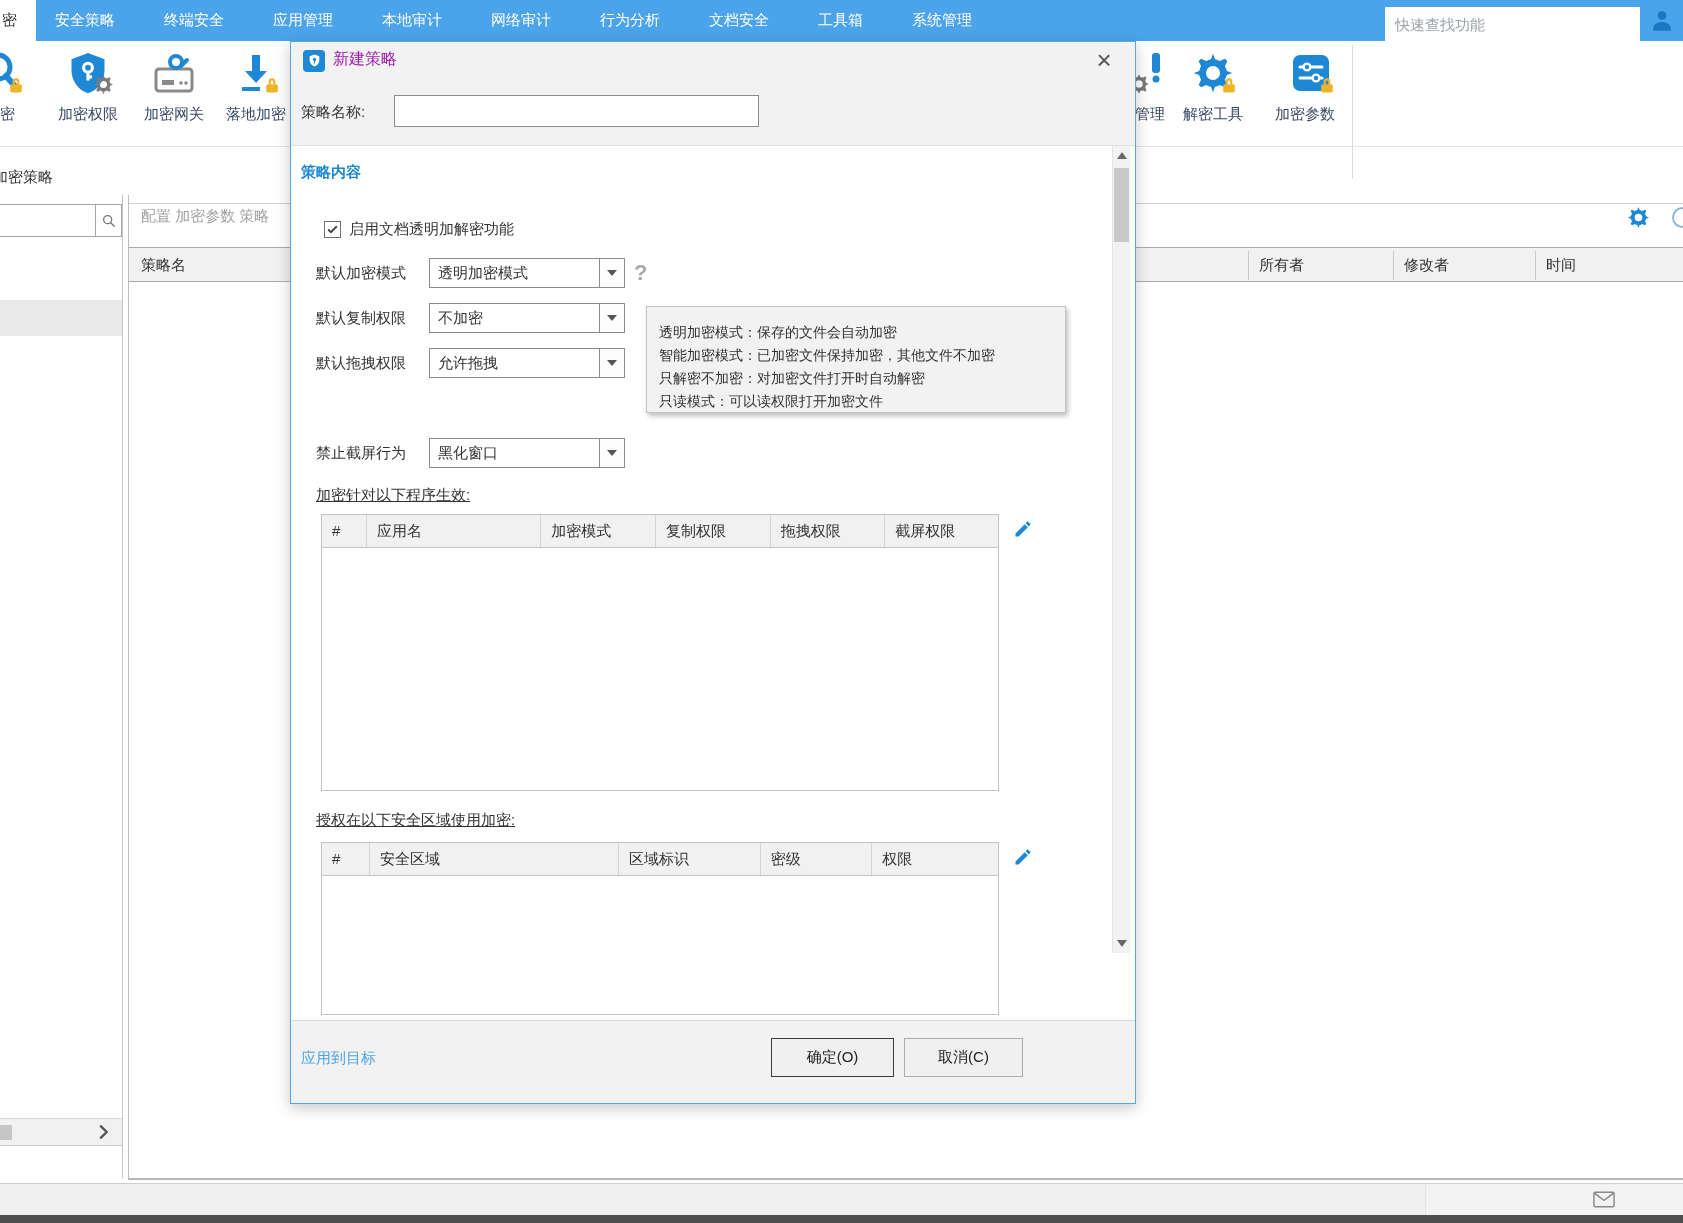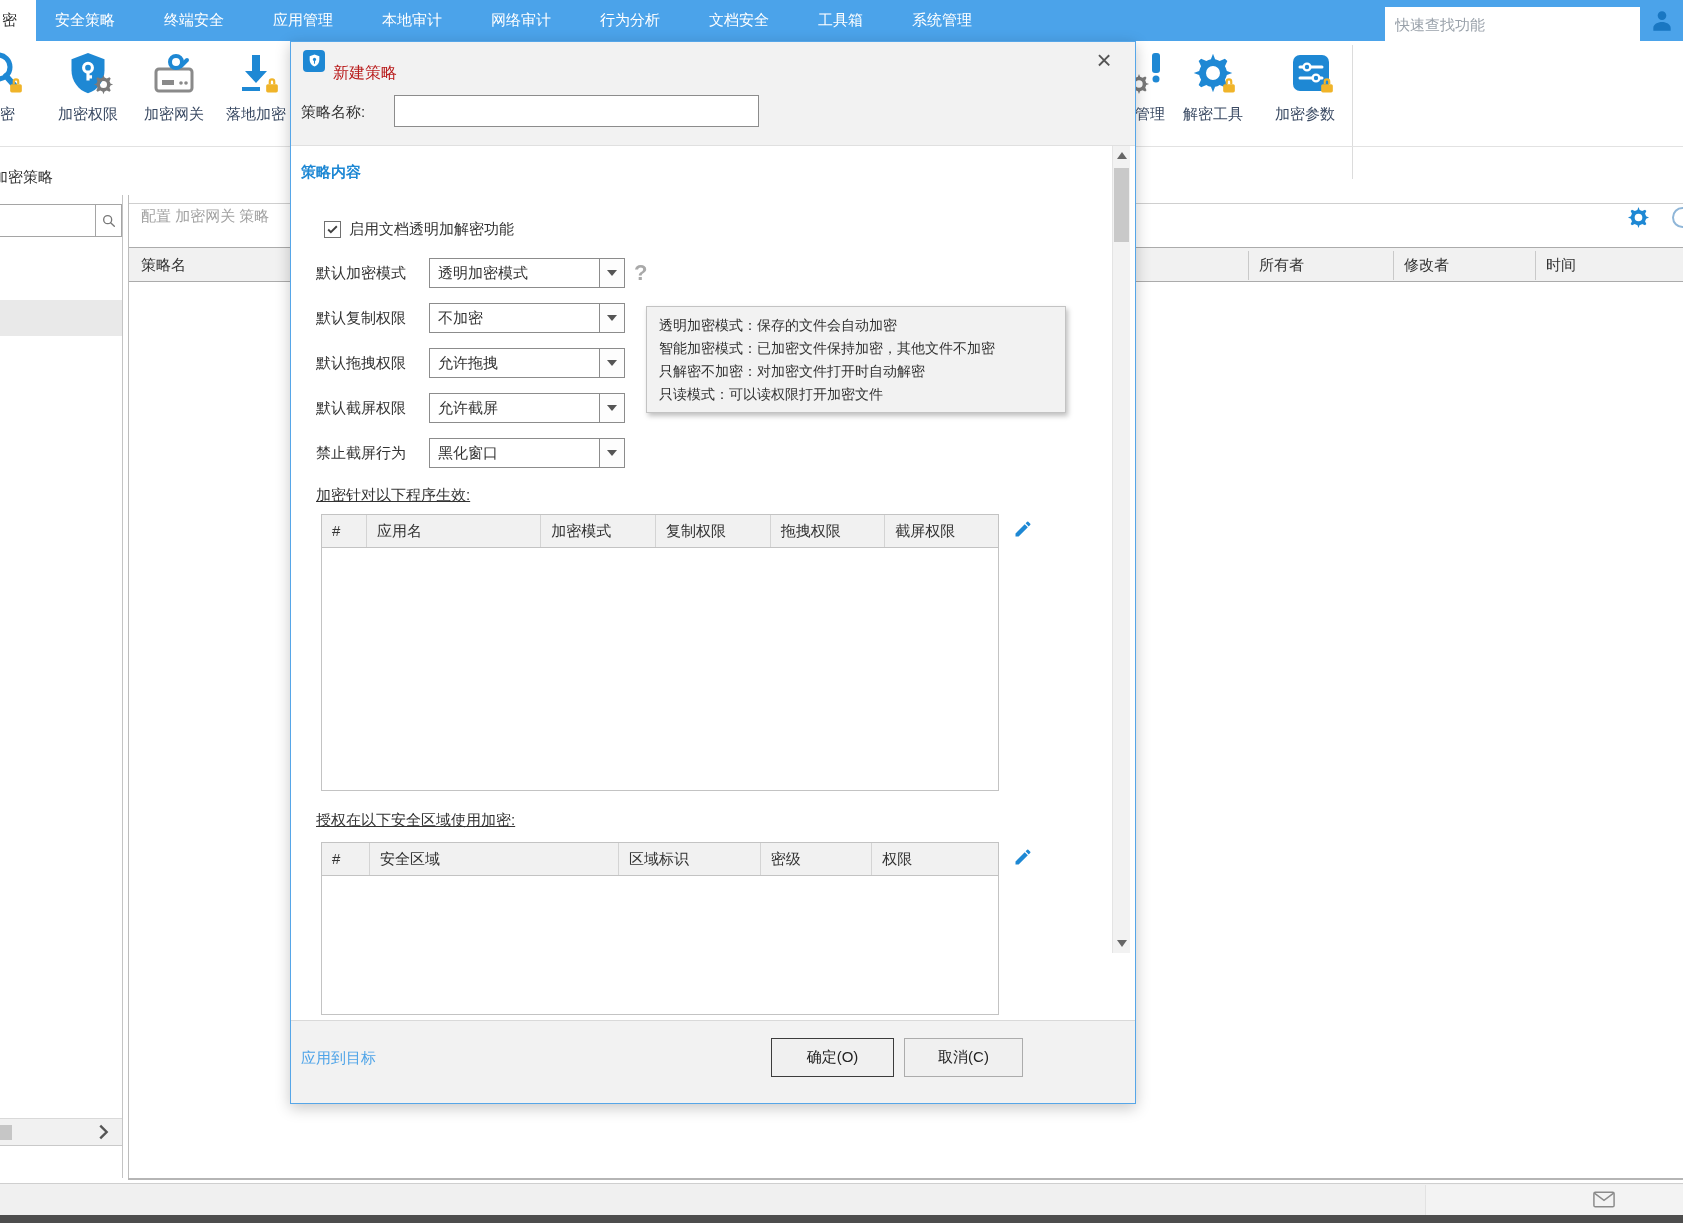--- a/index.html
+++ b/index.html
@@ -62,42 +62,42 @@
   .status-mail { position:absolute; right:68px; top:7px; width:22px; height:17px; }
   .bottomstrip { position:absolute; left:0; top:1215px; width:1683px; height:8px; background:#4d4d4d; }
 
   
   .dialog { position:absolute; left:290px; top:41px; width:846px; height:1063px; background:#fff;
       border:1px solid #56a6e8; box-shadow:0 4px 14px rgba(0,0,0,.22); z-index:10; }
   .dlg-header { position:absolute; left:0; top:0; width:100%; height:104px; background:#f2f2f2; border-bottom:1px solid #e0e0e0; }
   .dlg-titlebar { position:absolute; left:0; top:0; width:100%; height:38px; }
   .dlg-title-icon { position:absolute; left:12px; top:8px; width:22px; height:22px; background:#1e88d4; border-radius:4px;
       display:flex; align-items:center; justify-content:center; }
-  .dlg-title { position:absolute; left:42px; top:21px; font-size:16px; color:#b91c1c; }
+  .dlg-title { position:absolute; left:42px; top:7px; font-size:16px; color:#a21caf; }
   .dlg-close { position:absolute; right:16px; top:2px; width:30px; height:32px; font-size:26px; font-weight:300; color:#555;
       display:flex; align-items:center; justify-content:center; cursor:default; }
   .dlg-name-label { position:absolute; left:10px; top:61px; font-size:15px; color:#333;text-align:center; }
   .dlg-name-input { position:absolute; left:103px; top:53px; width:365px; height:32px; border:1px solid #8c8c8c; background:#fff;
       font-family:inherit; font-size:15px; padding:0 8px; outline:none; }
   .dlg-section-title { position:absolute; left:10px; top:121px; color:#1e88d4; font-size:15px; font-weight:bold; }
 
   .dlg-checkbox-row { position:absolute; left:33px; top:178px; display:flex; align-items:center; gap:8px; }
   .checkbox { width:17px; height:17px; border:1px solid #707070; background:#fff; display:flex; align-items:center; justify-content:center; }
 
   .dlg-field { position:absolute; left:25px; height:30px; display:flex; align-items:center; }
   .f-0 { top:216px; } .f-1 { top:261px; } .f-2 { top:306px; } .f-3 { top:351px; } .f-4 { top:396px; }
   .field-label { width:113px; font-size:15px; color:#333; }
   .select { position:relative; width:196px; height:30px; border:1px solid #8c8c8c; background:#fff; display:flex; align-items:center; }
   .select-value { flex:1; padding:0 8px; font-size:15px; color:#333; white-space:nowrap; overflow:hidden; }
   .select-arrow { width:25px; height:100%; border-left:1px solid #8c8c8c; background:#fdfdfd; display:flex; align-items:center; justify-content:center; }
   .tri-down { width:0; height:0; border-left:5px solid transparent; border-right:5px solid transparent; border-top:6px solid #555; }
   .help-q { position:absolute; left:343px; top:218px; font-size:22px; font-weight:bold; color:#a9a9a9; }
 
   .tooltip { position:absolute; left:355px; top:264px; width:420px; height:107px; background:#f2f2f2;
-      border:1px solid #c3c3c3; box-shadow:2px 3px 5px rgba(0,0,0,.25); padding:7px 12px; }
+      border:1px solid #c3c3c3; box-shadow:2px 3px 5px rgba(0,0,0,.25); padding:14px 12px; }
   .tooltip div { font-size:14px; color:#333; line-height:23px; white-space:nowrap; }
 
   .dlg-table-label { position:absolute; left:25px; font-size:15px; color:#333;text-decoration:underline; }
   .tl-apps { top:444px; } .tl-zones { top:769px; }
 
   .dlg-table { position:absolute; left:30px; width:678px; border:1px solid #c3c3c3; background:#fff; }
   .t-apps { top:472px; height:277px; } .t-zones { top:800px; height:173px; }
   .thead-row { display:flex; height:33px; background:#f1f1f1; border-bottom:1px solid #c3c3c3; }
   .th-cell { border-right:1px solid #d4d4d4; padding:7px 0 0 10px; font-size:15px; color:#333; white-space:nowrap; overflow:hidden; }
   .th-cell:last-child { border-right:none; }
@@ -271,21 +271,21 @@
   <div class="sidebar-hscroll">
     <div class="sidebar-hscroll-thumb"></div>
     <svg class="sidebar-hscroll-arrow" viewBox="0 0 24 24">
       <path d="M9 5l7 7-7 7" fill="none" stroke="#555" stroke-width="2.6"></path>
     </svg>
   </div>
 
   <div class="main-topline"></div>
   <div class="main-leftline"></div>
   <div class="main-bottomline"></div>
-  <div class="breadcrumb">配置 加密网关 策略</div>
+  <div class="breadcrumb">配置 加密参数 策略</div>
   <svg class="main-gear" viewBox="0 0 24 24">
     <path fill="#1e88d4" fill-rule="evenodd" d="M12 1l1.2 3.1a8 8 0 012.6 1.1l3-1.4 1.4 1.4-1.4 3a8 8 0 011.1 2.6L23 12l-3.1 1.2a8 8 0 01-1.1 2.6l1.4 3-1.4 1.4-3-1.4a8 8 0 01-2.6 1.1L12 23l-1.2-3.1a8 8 0 01-2.6-1.1l-3 1.4-1.4-1.4 1.4-3a8 8 0 01-1.1-2.6L1 12l3.1-1.2a8 8 0 011.1-2.6l-1.4-3 1.4-1.4 3 1.4a8 8 0 012.6-1.1L12 1zm0 7a4 4 0 100 8 4 4 0 000-8z"></path>
   </svg>
   <div class="main-circle"></div>
 
   <div class="main-thead">
     <span class="mth-label mth-0">策略名</span>
     <div class="mth-div mdiv-1"></div>
     <span class="mth-label mth-1">所有者</span>
     <div class="mth-div mdiv-2"></div>
@@ -355,29 +355,20 @@
     <div class="dlg-field f-2">
       <span class="field-label">默认拖拽权限</span>
       <div class="select">
         <span class="select-value">允许拖拽</span>
         <span class="select-arrow">
             <span class="tri-down"></span>
           </span>
       </div>
     </div>
 
-    <div class="dlg-field f-3">
-      <span class="field-label">默认截屏权限</span>
-      <div class="select">
-        <span class="select-value">允许截屏</span>
-        <span class="select-arrow">
-            <span class="tri-down"></span>
-          </span>
-      </div>
-    </div>
 
     <div class="dlg-field f-4">
       <span class="field-label">禁止截屏行为</span>
       <div class="select">
         <span class="select-value">黑化窗口</span>
         <span class="select-arrow">
             <span class="tri-down"></span>
           </span>
       </div>
     </div>

